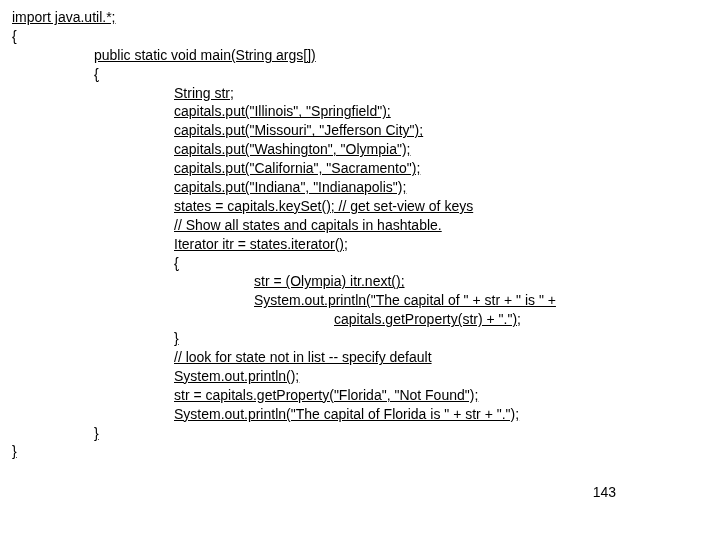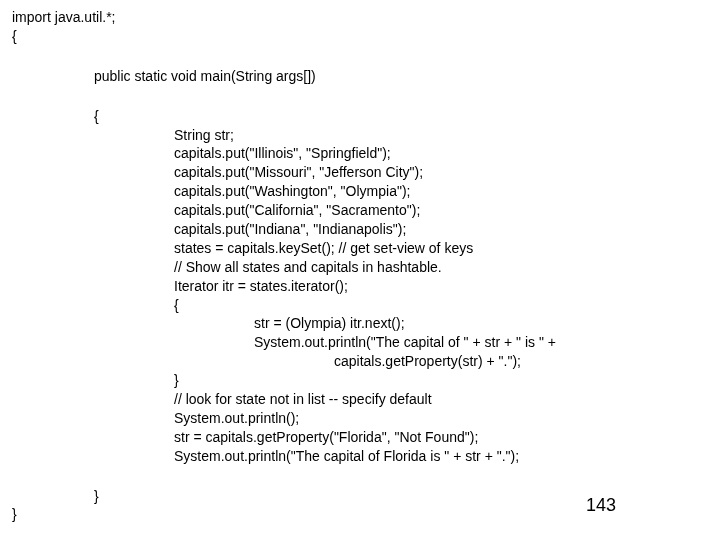--- a/index.html
+++ b/index.html
@@ -13,31 +13,32 @@
     color: #000;
     position: relative;
     overflow: hidden;
   }
   .page {
     padding: 8px 12px;
     position: relative;
     width: 636px;
     height: 540px;
     box-sizing: border-box;
+    text-decoration: underline;
   }
   .line { white-space: pre; line-height: 1.35; }
-  .i1 { padding-left: 82px; margin-top: 21px; }
+  .i1 { padding-left: 82px; }
   .i2 { padding-left: 162px; }
   .i3 { padding-left: 242px; }
   .i4 { padding-left: 322px; }
   .pagenum {
     position: absolute;
     right: 20px;
-    bottom: 24px;
-    font-size: 18px;
+    bottom: 40px;
+    font-size: 14px;
   }
 </style>
 </head>
 <body>
 
 <div class="page">
   <div class="line">import java.util.*;</div>
   <div class="line">{</div>
   <div class="line i1">public static void main(String args[])</div>
   <div class="line i1">{</div>

